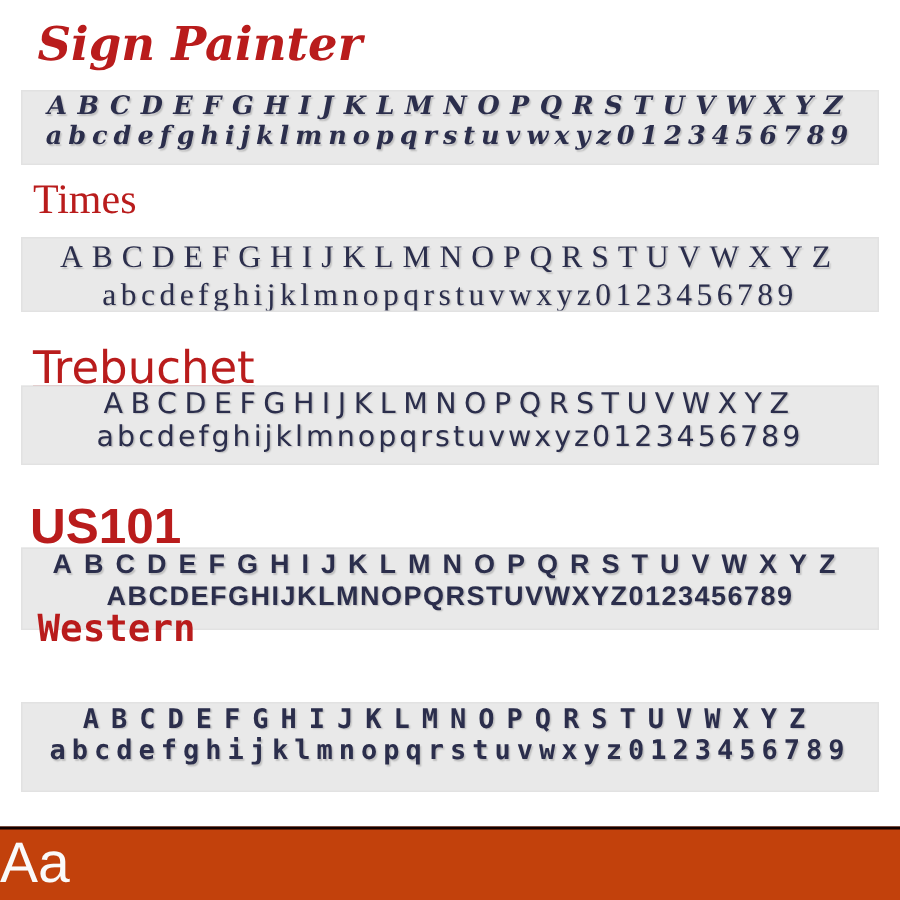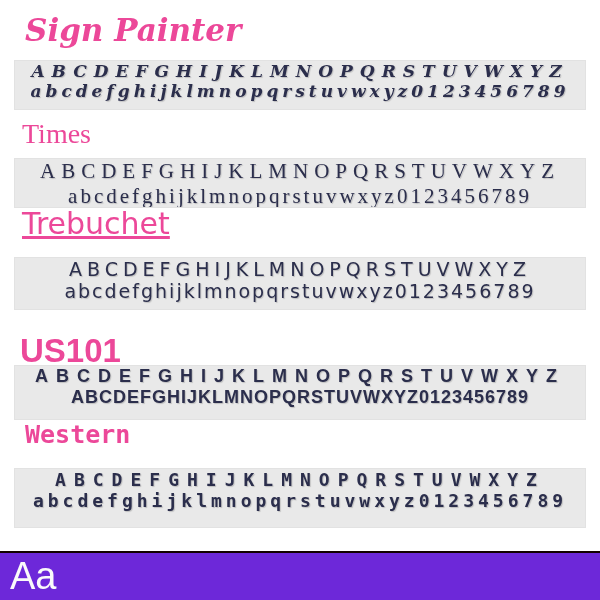--- a/index.html
+++ b/index.html
@@ -5,28 +5,28 @@
   html, body { margin: 0; padding: 0; }
   body {
     width: 600px; height: 600px;
     background: #ffffff;
     position: relative;
     overflow: hidden;
     font-family: "Liberation Sans", sans-serif;
   }
   .section-title {
     position: absolute;
-    color: #ec4899;
+    color: #b91c1c;
     white-space: nowrap;
   }
   #title-signpainter { top: 12px;  left: 25px; font: italic bold 31px "DejaVu Serif", serif; }
   #title-times       { top: 118px; left: 22px; font: 28px "Liberation Serif", serif; }
-  #title-trebuchet   { top: 206px; left: 22px; font: 30px "DejaVu Sans", sans-serif; text-decoration: underline; }
+  #title-trebuchet   { top: 228px; left: 22px; font: 30px "DejaVu Sans", sans-serif; text-decoration: underline; }
   #title-us101       { top: 332px; left: 20px; font: bold 33px "Liberation Sans", sans-serif; }
-  #title-western     { top: 420px; left: 25px; font: bold 25px "DejaVu Sans Mono", monospace; }
+  #title-western     { top: 404px; left: 25px; font: bold 25px "DejaVu Sans Mono", monospace; }
 
   .sample-box {
     position: absolute;
     left: 14px; width: 572px;
     background: #e9e9e9;
     border: 1px solid #e2e2e2;
     box-sizing: border-box;
     color: #2b2e4c;
     display: flex; flex-direction: column;
     align-items: center; justify-content: flex-start;
@@ -48,25 +48,25 @@
   #box-trebuchet .row2   { font: 19px "DejaVu Sans", sans-serif; letter-spacing: 2px; }
   #box-us101 .row1       { font: bold 18px "Liberation Sans", sans-serif; letter-spacing: 8px; }
   #box-us101 .row2       { font: bold 18px "Liberation Sans", sans-serif; letter-spacing: 1px; }
   #box-western .row1     { font: bold 18px "DejaVu Sans Mono", monospace; letter-spacing: 8px; }
   #box-western .row2     { font: bold 18px "DejaVu Sans Mono", monospace; letter-spacing: 4px; }
 
   .footer-bar {
     position: absolute;
     left: 0; top: 551px;
     width: 600px; height: 49px;
-    background: #6d28d9;
+    background: #c2410c;
     border-top: 2px solid #120100;
     box-sizing: border-box;
     display: flex; align-items: center; justify-content: space-between;
-    padding: 0 10px;
+    padding: 0 0;
     color: #fafafa;
   }
   .footer-aa    { font: 38px "Liberation Sans", sans-serif; }
   .footer-label { font: bold 33px "Liberation Sans", sans-serif; }
 </style>
 </head>
 <body>
 
 <div>
 

